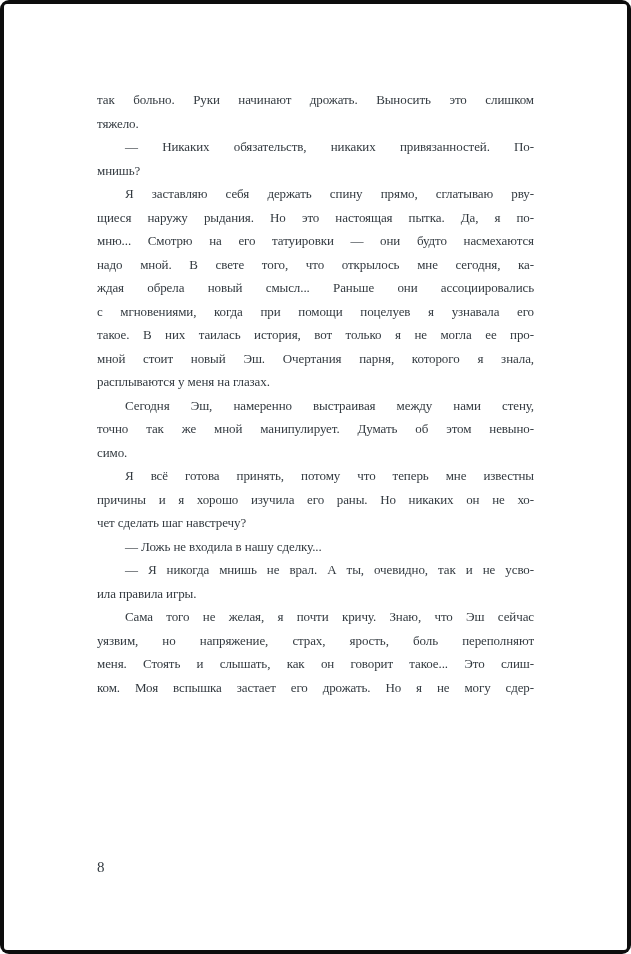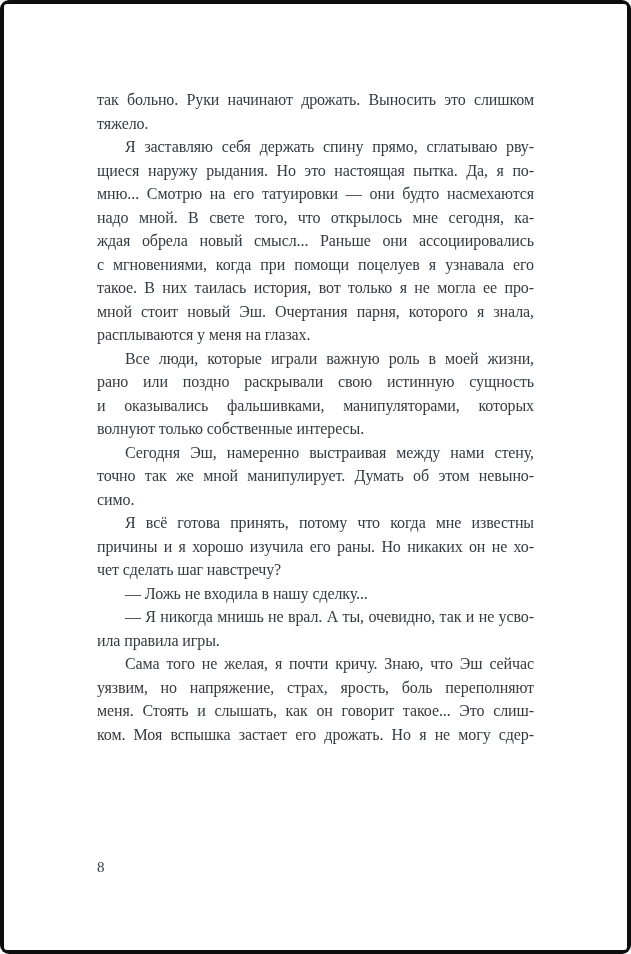--- a/index.html
+++ b/index.html
@@ -27,21 +27,21 @@
     bottom: 4px;
     background: #ffffff;
     border-radius: 3px;
   }
   .text-block {
     position: absolute;
     left: 93px;
     top: 84px;
     width: 437px;
     color: #333a40;
-    font-size: 16px;
+    font-size: 13px;
     letter-spacing: -0.1px;
   }
   .paragraph {
     margin: 0;
     padding: 0;
   }
   .line {
     height: 23.5px;
     line-height: 23.5px;
     overflow: hidden;
@@ -68,45 +68,41 @@
 <body>
 
 <div class="frame">
   <div class="page">
     <div class="text-block" id="text-block">
         <div class="paragraph">
           <div class="line">так больно. Руки начинают дрожать. Выносить это слишком</div>
           <div class="line last">тяжело.</div>
         </div>
         <div class="paragraph">
+          <div class="line indent">— Никаких обязательств, никаких привязанностей. По-</div>
+          <div class="line last">мнишь?</div>
         </div>
         <div class="paragraph">
           <div class="line indent">Я заставляю себя держать спину прямо, сглатываю рву-</div>
           <div class="line">щиеся наружу рыдания. Но это настоящая пытка. Да, я по-</div>
           <div class="line">мню... Смотрю на его татуировки — они будто насмехаются</div>
           <div class="line">надо мной. В свете того, что открылось мне сегодня, ка-</div>
           <div class="line">ждая обрела новый смысл... Раньше они ассоциировались</div>
           <div class="line">с мгновениями, когда при помощи поцелуев я узнавала его</div>
           <div class="line">такое. В них таилась история, вот только я не могла ее про-</div>
           <div class="line">мной стоит новый Эш. Очертания парня, которого я знала,</div>
           <div class="line last">расплываются у меня на глазах.</div>
         </div>
         <div class="paragraph">
-          <div class="line indent">Все люди, которые играли важную роль в моей жизни,</div>
-          <div class="line">рано или поздно раскрывали свою истинную сущность</div>
-          <div class="line">и оказывались фальшивками, манипуляторами, которых</div>
-          <div class="line last">волнуют только собственные интересы.</div>
-        </div>
-        <div class="paragraph">
           <div class="line indent">Сегодня Эш, намеренно выстраивая между нами стену,</div>
           <div class="line">точно так же мной манипулирует. Думать об этом невыно-</div>
           <div class="line last">симо.</div>
         </div>
         <div class="paragraph">
-          <div class="line indent">Я всё готова принять, потому что когда мне известны</div>
+          <div class="line indent">Я всё готова принять, потому что теперь мне известны</div>
           <div class="line">причины и я хорошо изучила его раны. Но никаких он не хо-</div>
           <div class="line last">чет сделать шаг навстречу?</div>
         </div>
         <div class="paragraph">
           <div class="line indent last">— Ложь не входила в нашу сделку...</div>
         </div>
         <div class="paragraph">
           <div class="line indent">— Я никогда мнишь не врал. А ты, очевидно, так и не усво-</div>
           <div class="line last">ила правила игры.</div>
         </div>

